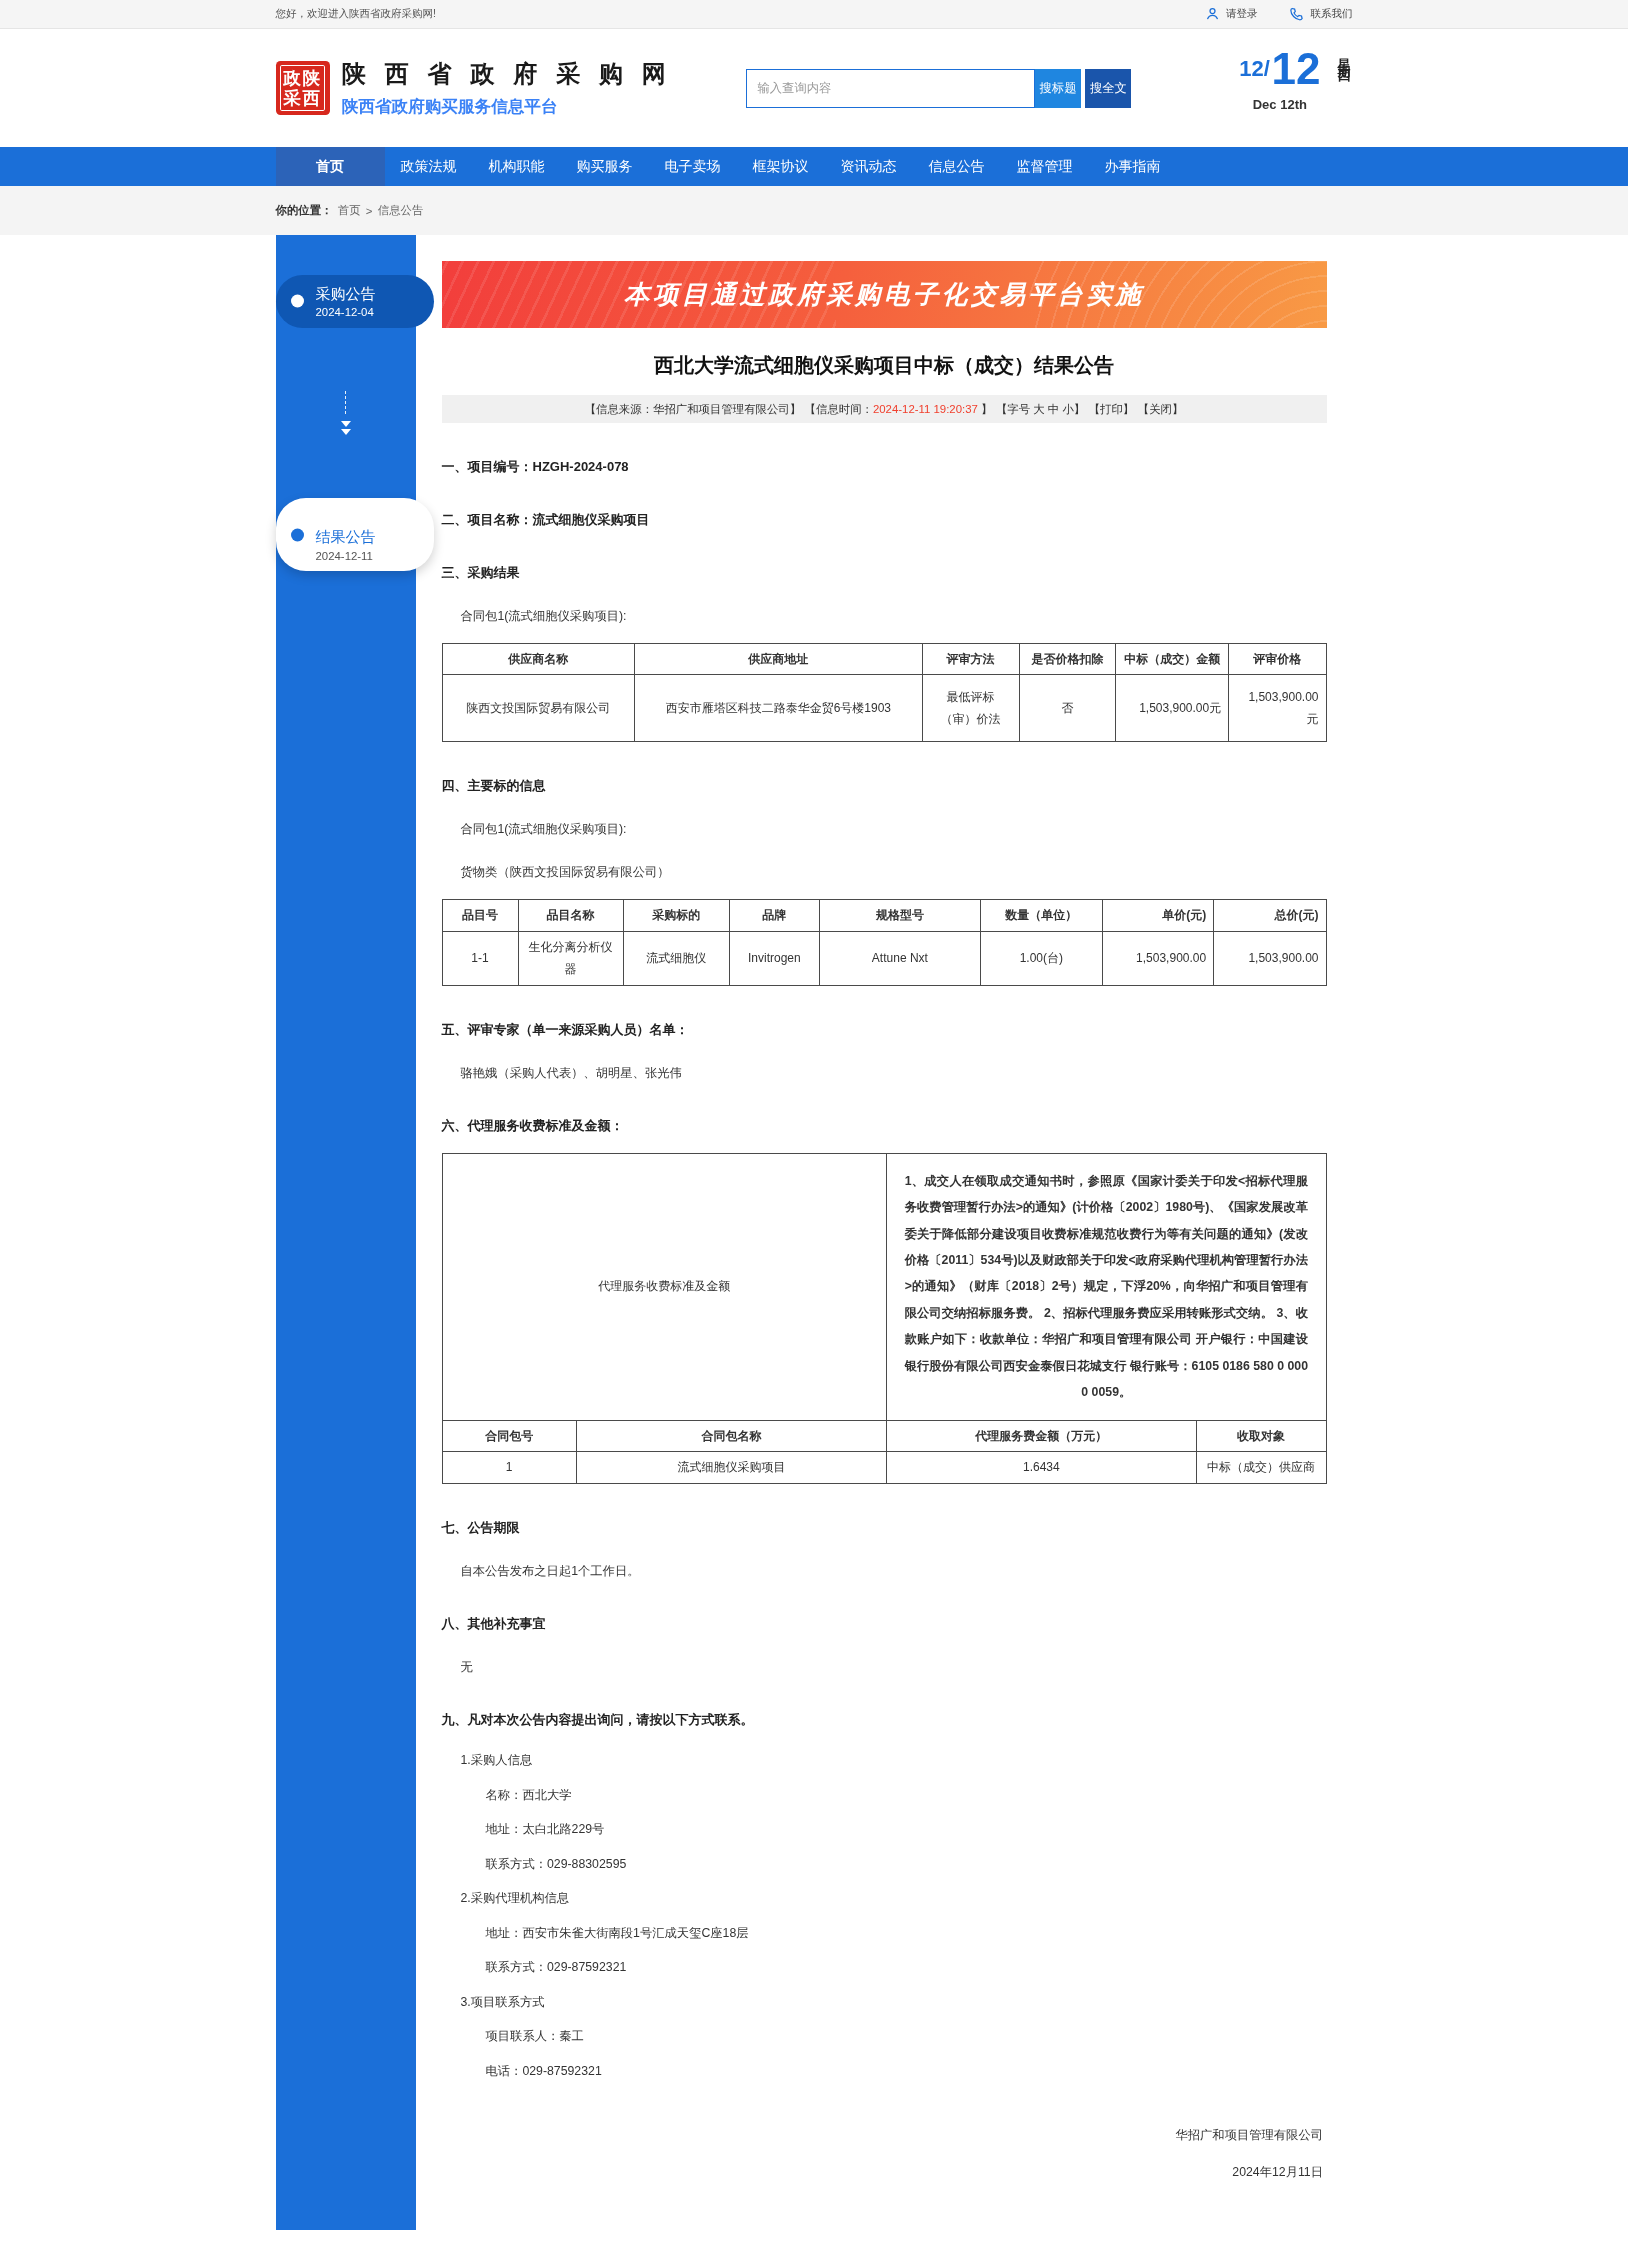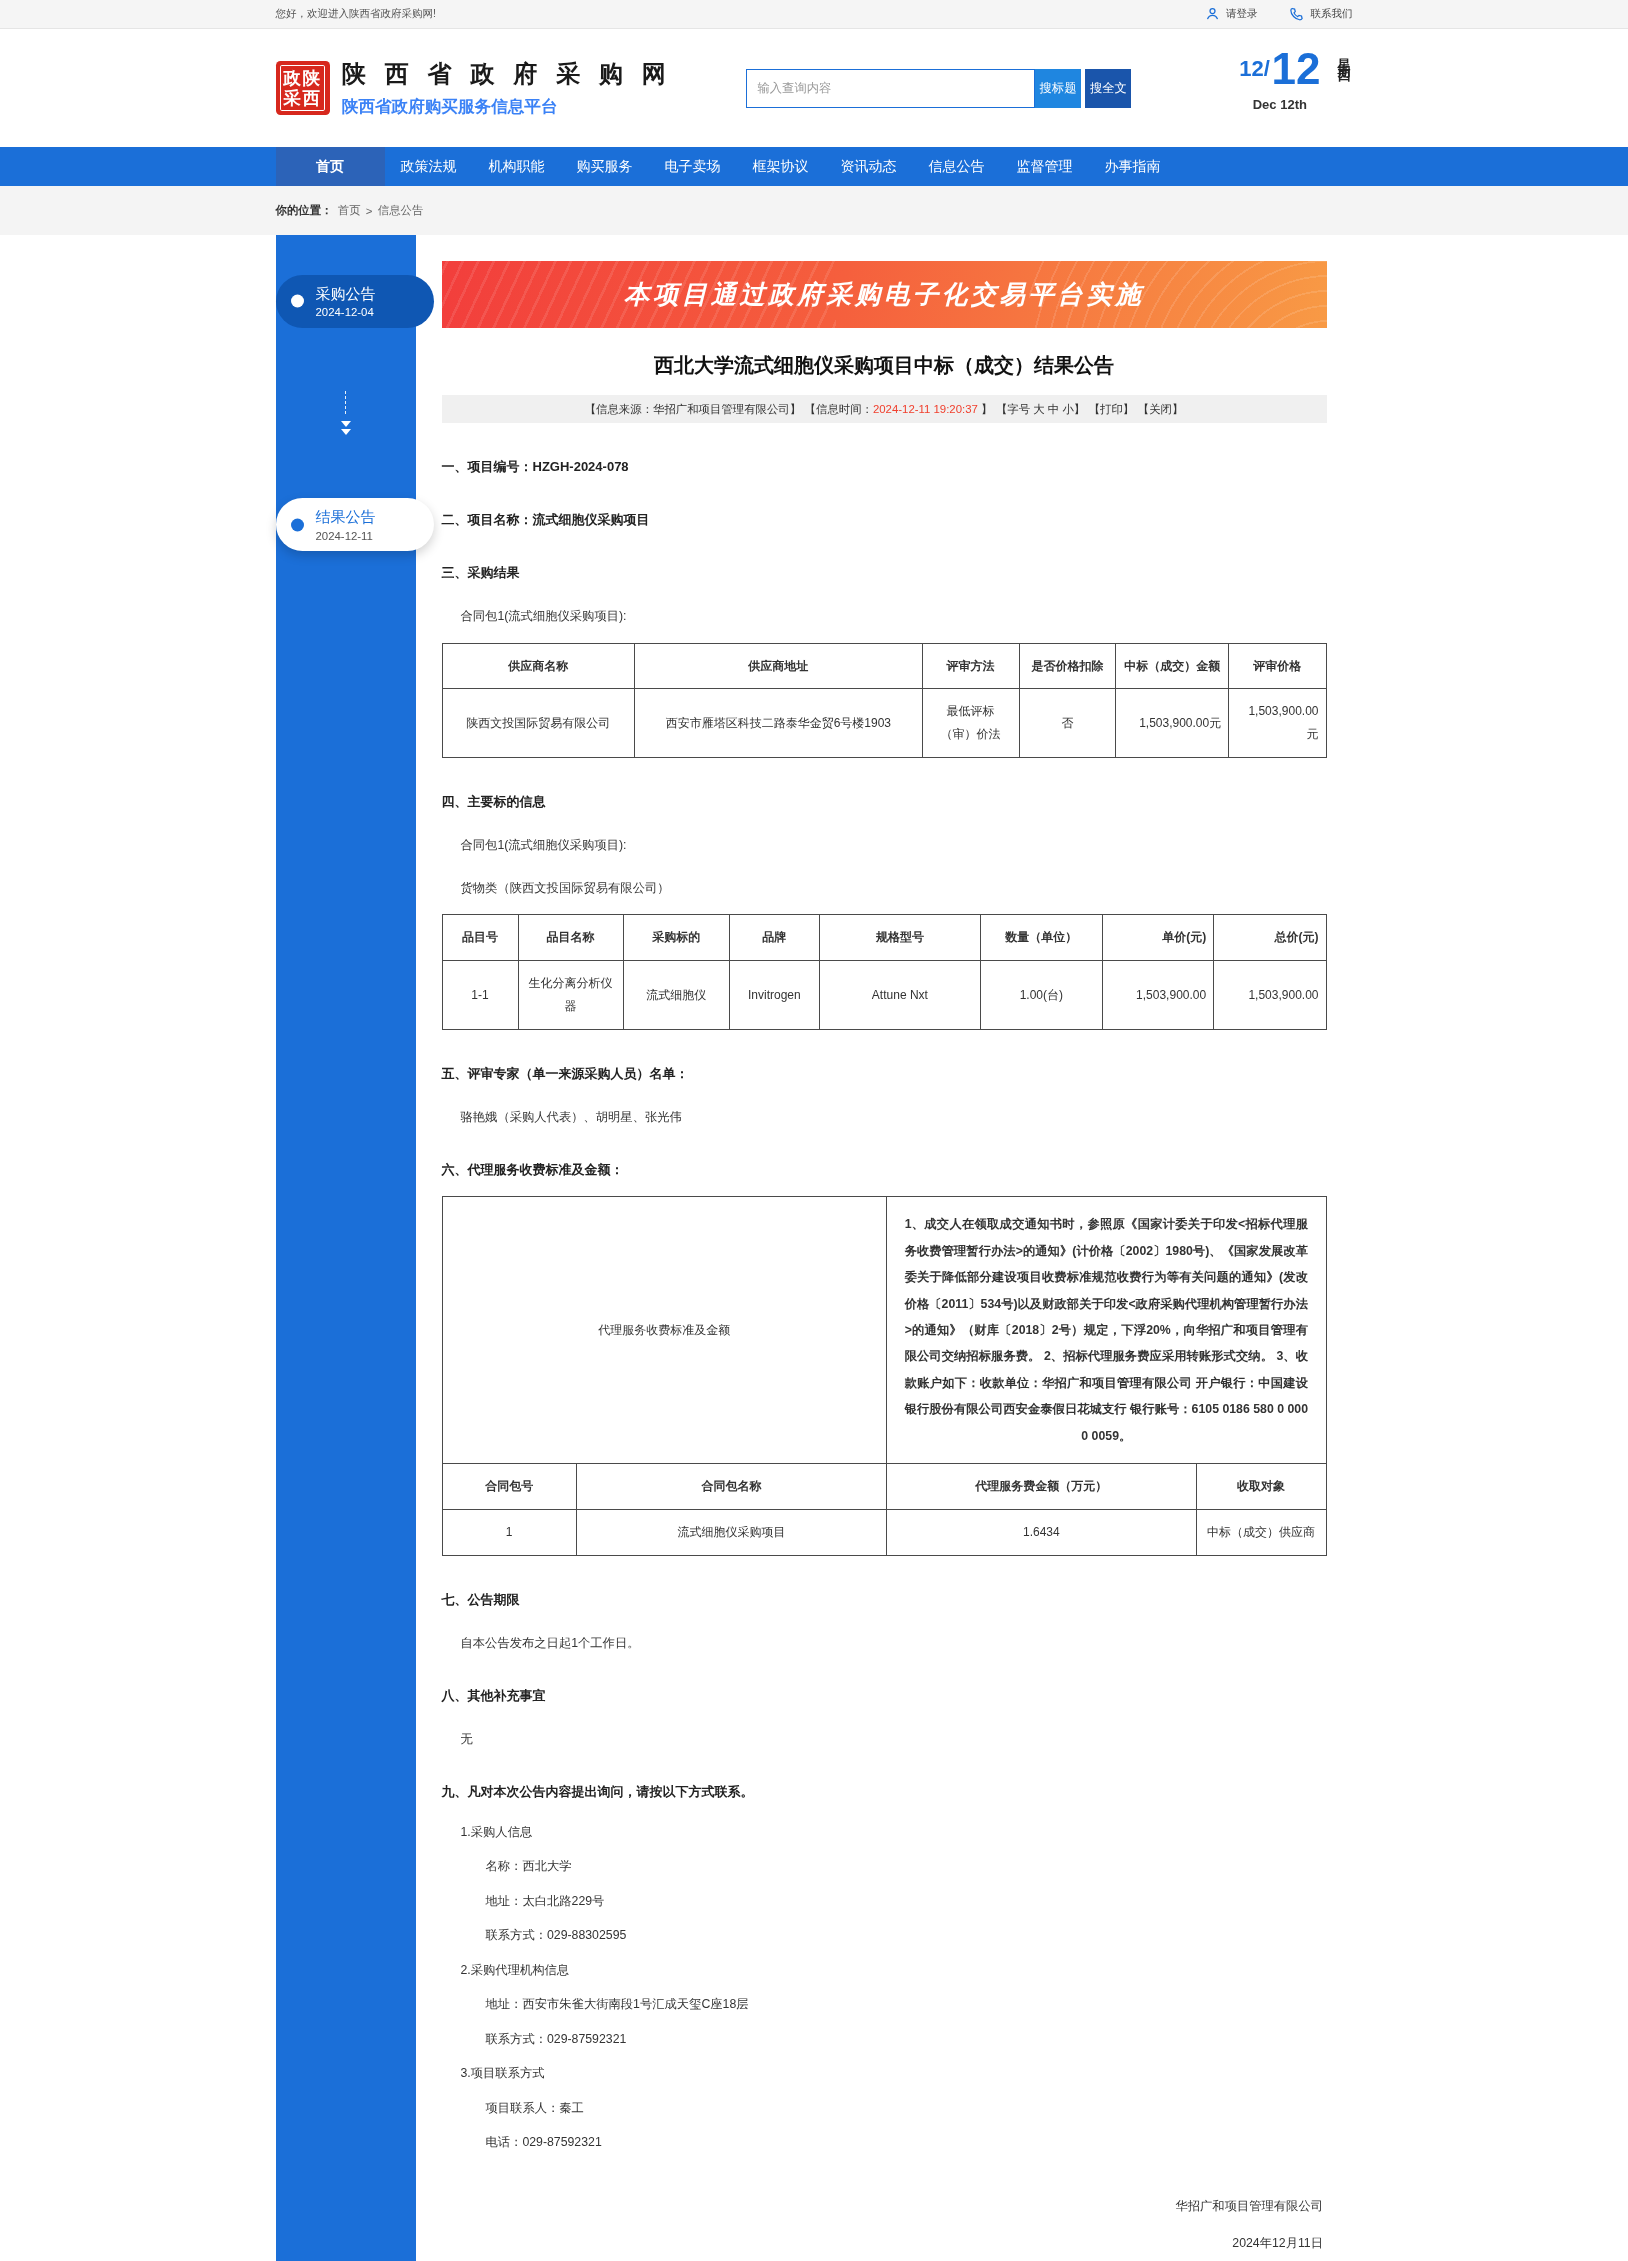--- a/index.html
+++ b/index.html
@@ -59,21 +59,21 @@
   
   .content { display:flex; align-items:stretch; }
   .sidebar { width:140px; background:#1b6fd8; flex-shrink:0; padding-top:40px; }
   .step { position:relative; width:158px; border-radius:30px; padding:9.6px 0 9.6px 40px; cursor:pointer; }
   .step.dark  { background:#0f57b3; color:#fff; }
   .step.light { background:#fff; box-shadow:0 4.4px 10.5px rgba(0,0,0,.18); }
   .dot { position:absolute; left:15px; top:50%; transform:translateY(-50%); width:13px; height:13px; border-radius:50%; }
   .step.dark .dot  { background:#fff; }
   .step.light .dot { background:#1b6fd8; }
   .step-title { font-size:15px; }
-  .step.light .step-title { color:#1b6fd8; }
+  .step.light .step-title { color:#1b6fd8;margin-top:20px; }
   .step-date { font-size:11.4px; margin-top:2.6px; }
   .step.light .step-date { color:#555; }
   .flow-arrow { display:flex; flex-direction:column; align-items:center; margin:63px 0; }
   .dashline { height:23px; border-left:1.8px dashed rgba(255,255,255,.9); margin-bottom:4.4px; }
   .tri { width:0; height:0; border-left:5.3px solid transparent; border-right:5.3px solid transparent; border-top:6.1px solid #fff; margin-top:2.6px; }
 
   .main { flex:1; background:#fff; padding:26px 26px 39px 26px; min-height:1889px; }
 
   .banner { height:67px; background:linear-gradient(100deg,#f23e3c 0%,#f55f3d 45%,#f89a45 100%);
     display:flex; align-items:center; justify-content:center; color:#fff; font-size:25.4px; font-weight:800;
@@ -90,21 +90,21 @@
   .meta .time { color:#f0402e; }
   .meta .act { cursor:pointer; }
 
   .sec  { margin-top:35px; font-size:13px; font-weight:800; color:#222; }
   .line { margin-top:26px; font-size:12.3px; color:#333; }
   .ind1 { padding-left:19px; }
   .ind2 { padding-left:44px; }
   .c-line { margin-top:17.5px; font-size:12.3px; color:#333; }
 
   table { width:100%; border-collapse:collapse; table-layout:fixed; margin-top:17.5px; }
-  th,td { border:0.9px solid #4a4a4a; padding:11px 7px; font-size:12px; text-align:center; vertical-align:middle; line-height:1.9; word-break:break-all; }
+  th,td { border:0.9px solid #4a4a4a; padding:4px 7px; font-size:12px; text-align:center; vertical-align:middle; line-height:1.9; word-break:break-all; }
   th { font-weight:700; }
   .t1 td { height:67px; }
   .ta-r { text-align:right; }
   .fee-text { text-align:justify; text-align-last:center; font-weight:600; padding:14px 17.5px; line-height:2.15; font-size:12.3px; }
 
   .sig { margin-top:37px; text-align:right; font-size:12.3px; line-height:3.0; padding-right:3.5px; }
 </style>
 </head>
 <body>
 

